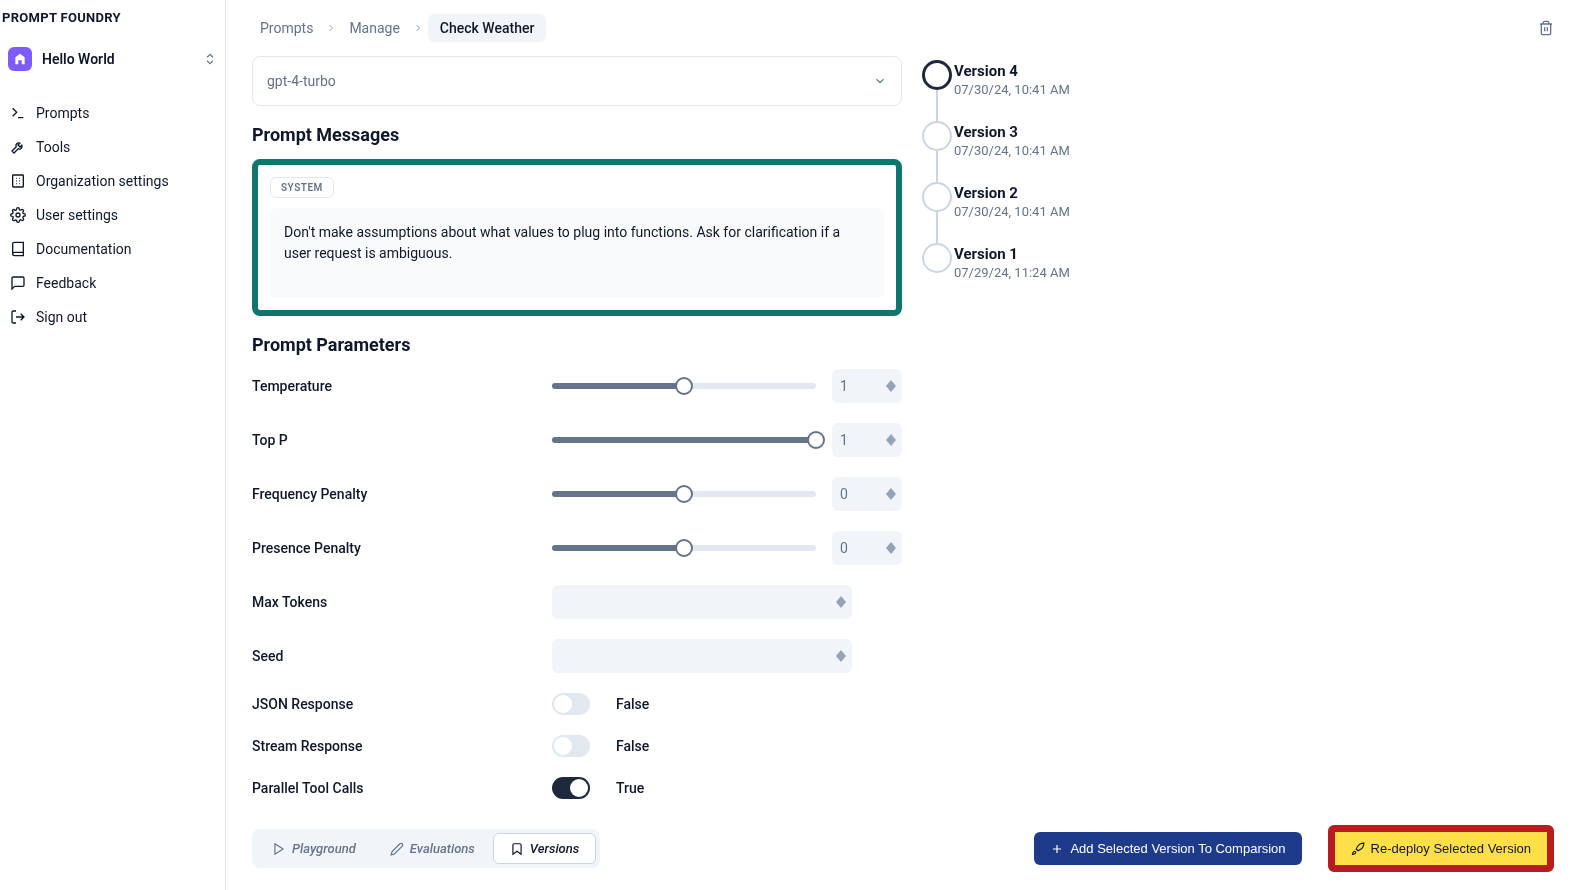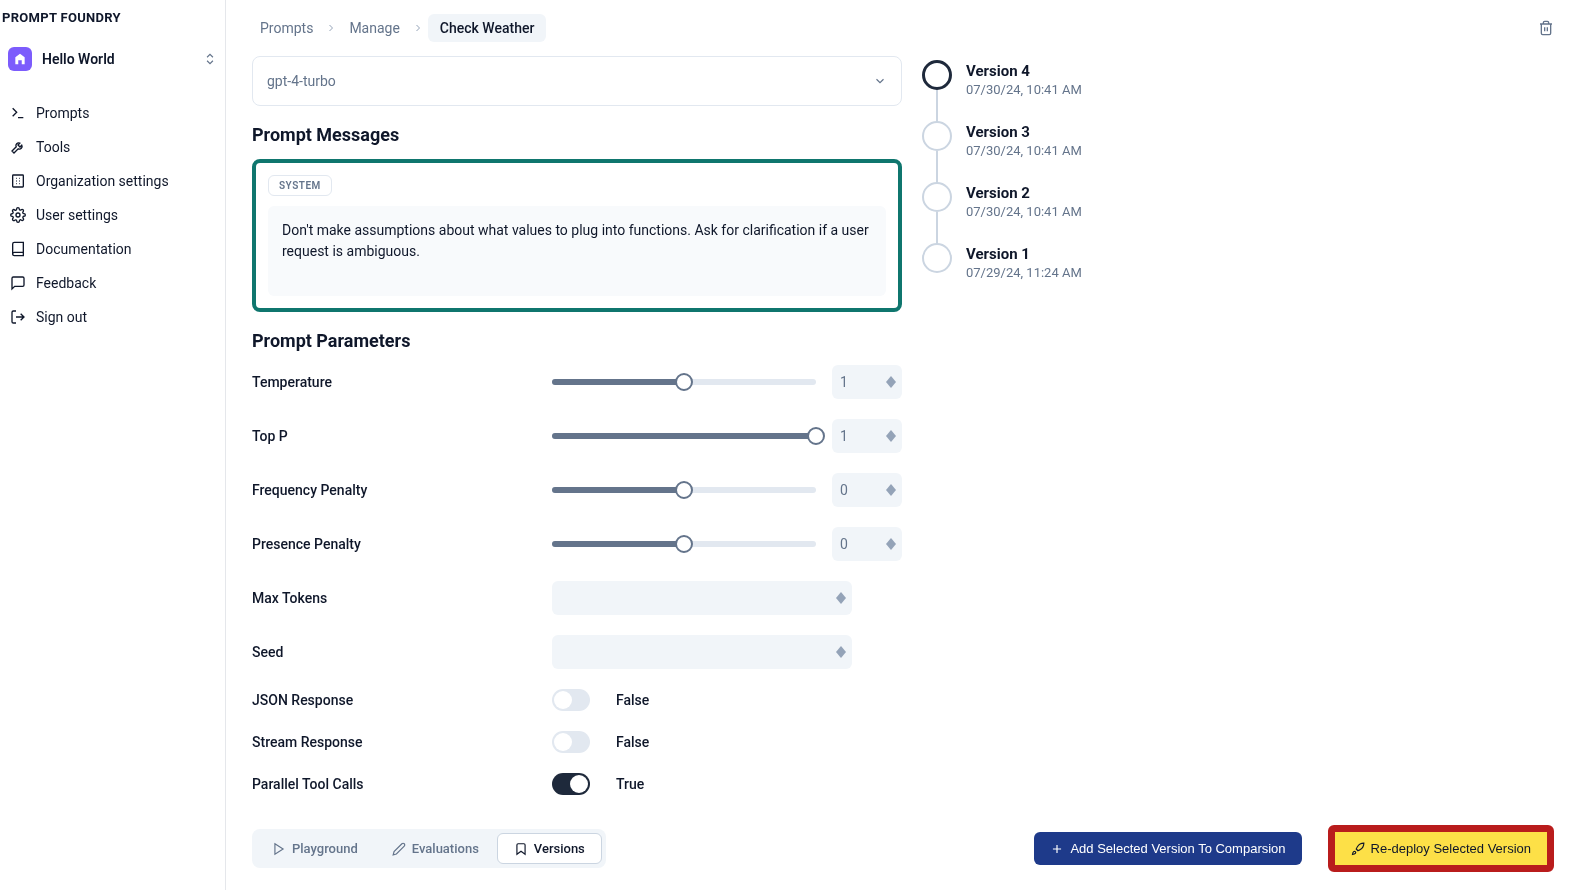--- a/index.html
+++ b/index.html
@@ -30,21 +30,21 @@
     
     .content { flex: 1; display: flex; padding: 0 26px; gap: 20px; overflow: hidden; }
     .left-col { flex: 1; max-width: 650px; display: flex; flex-direction: column; }
     
     
     .model-select { border: 1px solid #e2e8f0; border-radius: 8px; padding: 16px 14px; display: flex; align-items: center; justify-content: space-between; color: #64748b; cursor: pointer; margin-bottom: 18px; }
     
     .section-title { font-weight: 700; font-size: 18px; margin-bottom: 14px; }
     
     
-    .message-card { border: 4px solid #0f766e; border-radius: 8px; padding: 12px; margin-bottom: 18px; }
+    .message-card { border: 6px solid #0f766e; border-radius: 8px; padding: 12px; margin-bottom: 18px; }
     .role-badge { display: inline-block; border: 1px solid #e2e8f0; border-radius: 6px; padding: 4px 10px; font-size: 10px; font-weight: 600; letter-spacing: 0.5px; color: #64748b; margin-bottom: 10px; }
     .message-body { background: #f8fafc; border-radius: 6px; padding: 14px; font-size: 14px; line-height: 1.5; color: #0f172a; min-height: 90px; }
     
     
     .param-row { display: flex; align-items: center; margin-bottom: 20px; }
     .param-label { width: 300px; font-size: 14px; font-weight: 500; }
     .param-controls { flex: 1; display: flex; align-items: center; gap: 16px; }
     
     .slider-track { position: relative; flex: 1; height: 6px; background: #e2e8f0; border-radius: 3px; }
     .slider-fill { position: absolute; left: 0; top: 0; height: 100%; background: #64748b; border-radius: 3px; }
@@ -58,32 +58,32 @@
     .toggle { width: 38px; height: 22px; border-radius: 11px; position: relative; cursor: pointer; }
     .toggle.off { background: #e2e8f0; }
     .toggle.on { background: #1e293b; }
     .toggle-thumb { position: absolute; width: 18px; height: 18px; border-radius: 50%; background: #fff; top: 2px; transition: left 0.15s; }
     .toggle.off .toggle-thumb { left: 2px; }
     .toggle.on .toggle-thumb { left: 18px; }
     .toggle-label { margin-left: 10px; font-size: 14px; font-weight: 500; }
     
     
     .versions { width: 240px; padding-top: 4px; }
-    .version-item { display: flex; gap: 14px; position: relative; padding-bottom: 24px; }
+    .version-item { display: flex; gap: 2px; position: relative; padding-bottom: 24px; }
     .version-item:not(:last-child)::before { content: ''; position: absolute; left: 14px; top: 30px; bottom: -2px; width: 1.5px; background: #cbd5e1; }
     .version-dot { width: 30px; height: 30px; border-radius: 50%; border: 2px solid #cbd5e1; background: #fff; flex-shrink: 0; cursor: pointer; }
     .version-dot.selected { border: 3px solid #1e293b; }
     .version-text { padding-top: 2px; }
     .version-title { font-weight: 700; font-size: 15px; }
     .version-date { font-size: 13px; color: #64748b; margin-top: 2px; }
     
     
     .footer { display: flex; align-items: center; padding: 14px 26px 18px 26px; gap: 10px; }
     .tab-group { display: flex; background: #f1f5f9; border-radius: 8px; padding: 4px; gap: 2px; }
-    .tab { display: flex; align-items: center; gap: 6px; padding: 7px 16px; border-radius: 6px; font-size: 13px; font-weight: 500; color: #64748b; cursor: pointer; }
+    .tab { display: flex; align-items: center; gap: 6px; padding: 7px 16px; border-radius: 6px; font-size: 13px; font-weight: 500; color: #64748b; cursor: pointer; font-style: italic; }
     .tab.active { background: #fff; border: 1px solid #cbd5e1; color: #0f172a; align-items: center; }
     .tab svg { width: 14px; height: 14px; stroke: currentColor; fill: none; stroke-width: 2; }
     .spacer { flex: 1; }
     .btn { display: flex; align-items: center; gap: 6px; padding: 9px 16px; border-radius: 6px; font-size: 13px; font-weight: 400; cursor: pointer; border: none; }
     .btn-primary { background: #1e3a8a; color: #fff; }
     .btn-outline { background: #fde047; border: 7px solid #b91c1c; color: #0f172a; margin-left: 16px; }
     .btn svg { width: 14px; height: 14px; stroke: currentColor; fill: none; stroke-width: 2; }
     
     .icon { display: inline-flex; }
   </style>

